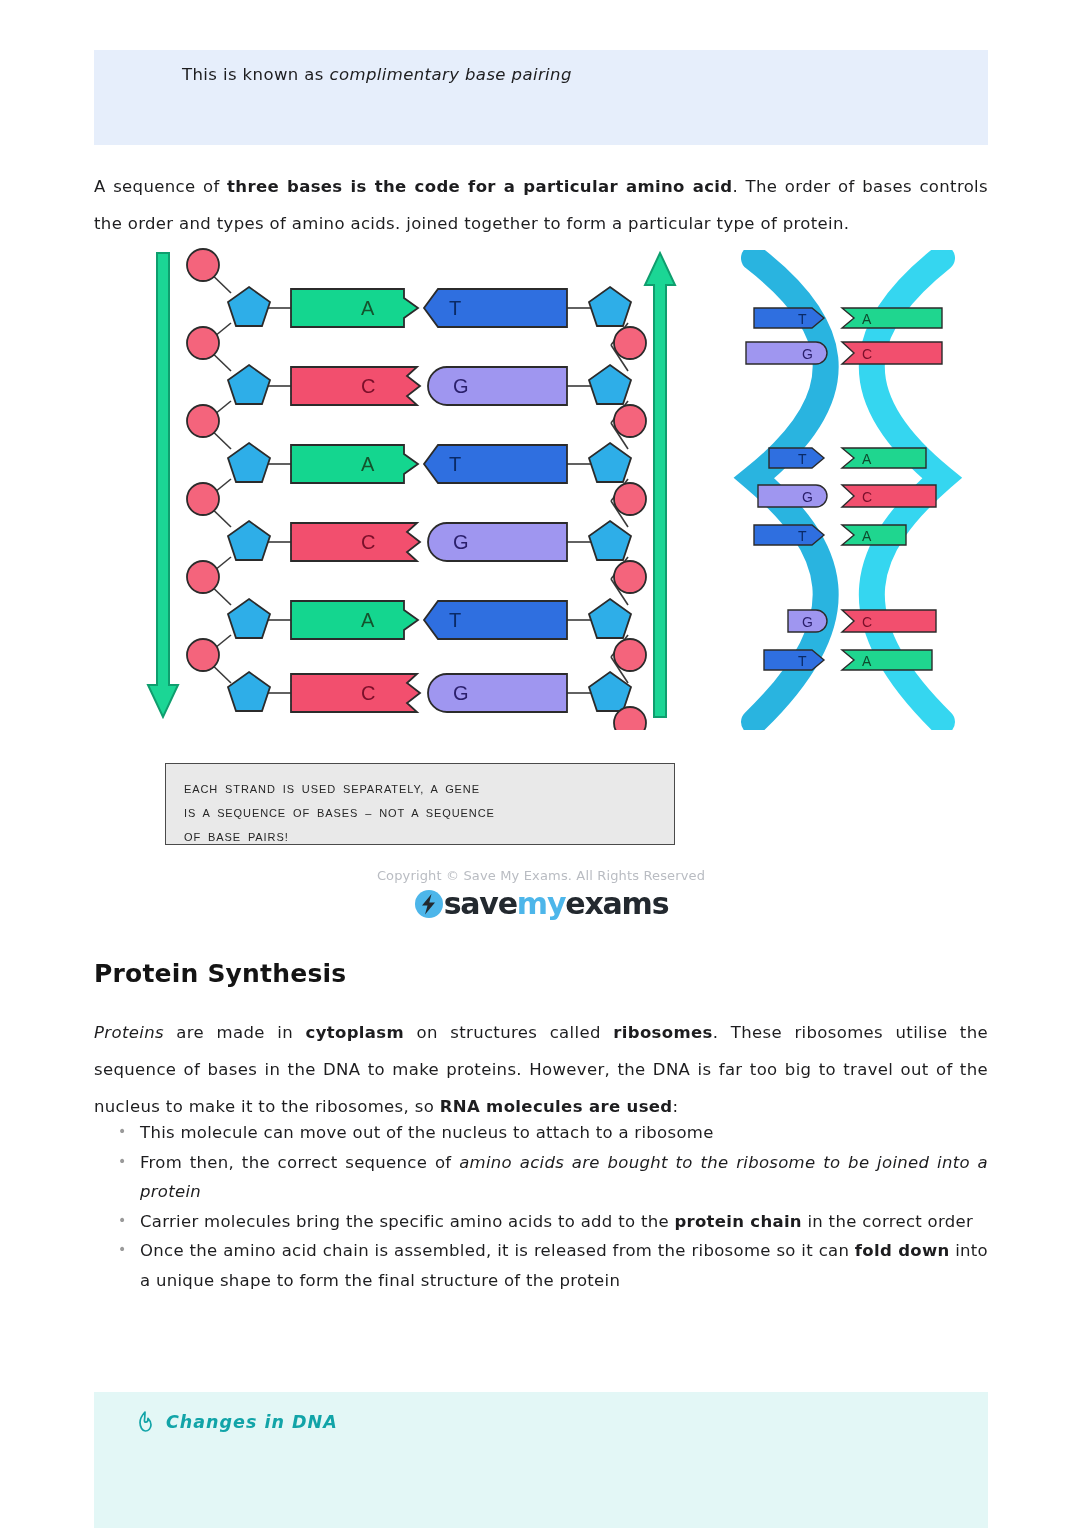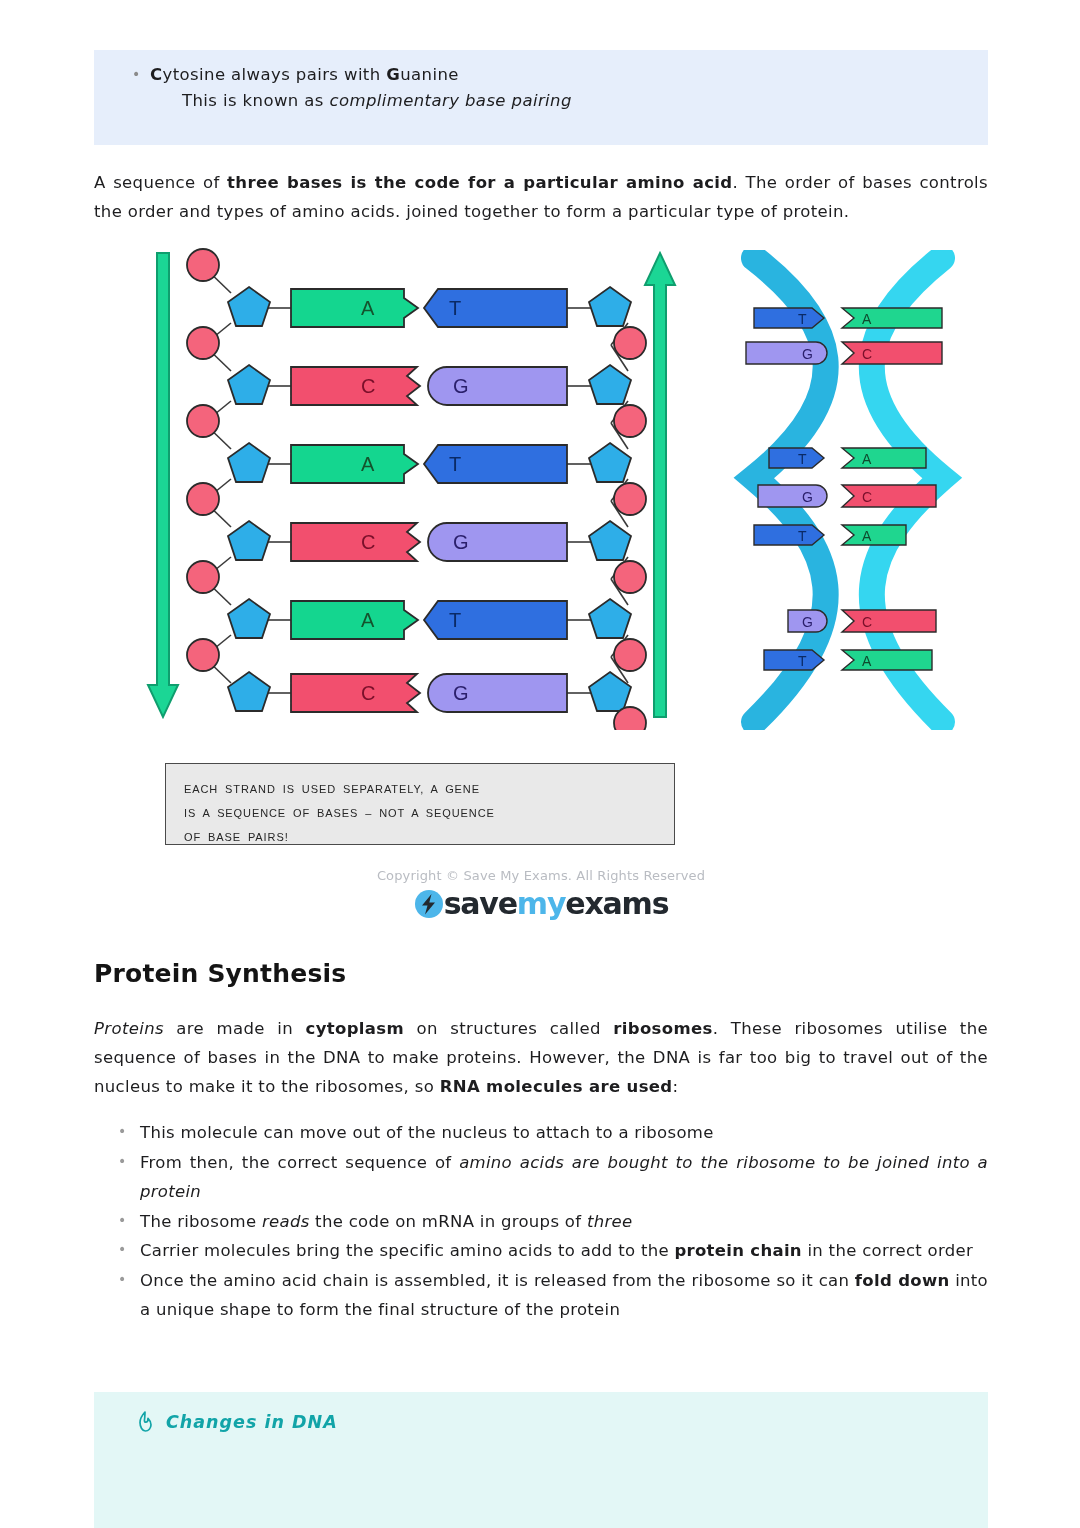--- a/index.html
+++ b/index.html
@@ -26,21 +26,21 @@
   .infobox li::before {
     content: "•"; position: absolute; left: -18px; top: -1px; color: #8b8b8b; font-size: 14px;
   }
   .infobox .sub { padding-left: 88px; font-size: 16.5px; line-height: 26px; letter-spacing:.4px; color:#1d1d1f; }
   b { font-weight: 700; }
   i { font-style: italic; }
 
   
   .para {
     position: absolute; left: 94px; width: 894px;
-    font-size: 16.5px; line-height: 29px; letter-spacing: .35px;
+    font-size: 16.5px; line-height: 37px; letter-spacing: .35px;
     color: #1d1d1f; text-align: justify;
   }
   #para1 { top: 168px; }
 
   
   .figure { position: absolute; left: 94px; top: 245px; width: 894px; height: 690px; }
   .ladder { position: absolute; left: 45px; top: 0px; width: 590px; height: 485px; }
   .helix  { position: absolute; left: 630px; top: 5px; width: 250px; height: 480px; }
 
   .caption-box {
@@ -98,25 +98,20 @@
     color: #12a4a8; font-size: 17.5px; font-weight: 700; letter-spacing: 1px;
   }
   svg { display: block; }
 </style>
 </head>
 <body>
 
 <div class="page">
 
   <div class="infobox">
-    <ul>
-      <li>
-        <b>C</b><span>ytosine always pairs with </span><b>G</b><span>uanine</span>
-      </li>
-    </ul>
     <div class="sub">
       <span>This is known as </span><i>complimentary base pairing</i>
     </div>
   </div>
 
   <div class="para" id="para1">
     <span>A sequence of </span><b>three bases is the code for a particular amino acid</b><span>. The order of bases controls the order and types of amino acids. joined together to form a particular type of protein.</span>
   </div>
 
   <div class="figure">
@@ -358,21 +353,20 @@
 
   <div class="h2">Protein Synthesis</div>
 
   <div class="para" id="para2">
     <i>Proteins</i><span> are made in </span><b>cytoplasm</b><span> on structures called </span><b>ribosomes</b><span>. These ribosomes utilise the sequence of bases in the DNA to make proteins. However, the DNA is far too big to travel out of the nucleus to make it to the ribosomes, so </span><b>RNA molecules are used</b><span>:</span>
   </div>
 
   <ul class="bullets" id="bullet-list">
       <li><span>This molecule can move out of the nucleus to attach to a ribosome</span></li>
       <li><span>From then, the correct sequence of </span><i>amino acids are bought to the ribosome to be joined into a protein</i></li>
-      <li><span>The ribosome </span><i>reads</i><span> the code on mRNA in groups of </span><i>three</i></li>
       <li><span>Carrier molecules bring the specific amino acids to add to the </span><b>protein chain</b><span> in the correct order</span></li>
       <li><span>Once the amino acid chain is assembled, it is released from the ribosome so it can </span><b>fold down</b><span> into a unique shape to form the final structure of the protein</span></li>
     </ul>
 
   <div class="tealbox">
     <div class="row">
       <svg width="22" height="24" viewBox="0 0 22 24">
         <path d="M11,2 C11,2 6,7.5 6,12.5 C6,17 8.4,21 11.4,21 C14.5,21 17,18.3 17,14.8 C17,11.8 15.2,9.6 14,8.4 C14,11 12.6,12.2 11.7,12.2 C10.8,12.2 10.2,11.2 10.5,9.6 C10.8,8 11,2 11,2 Z" fill="none" stroke="#12a4a8" stroke-width="1.7" stroke-linejoin="round"></path>
       </svg>
       <span class="title">Changes in DNA</span>

